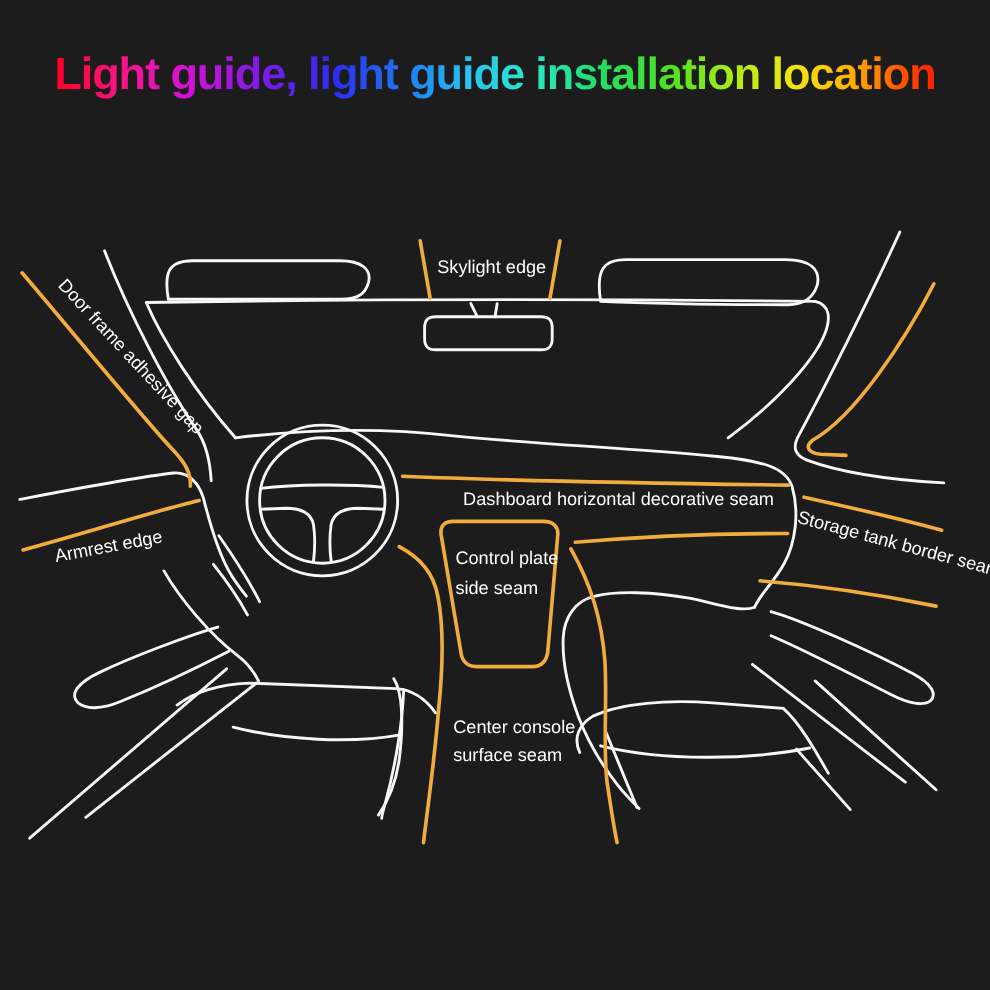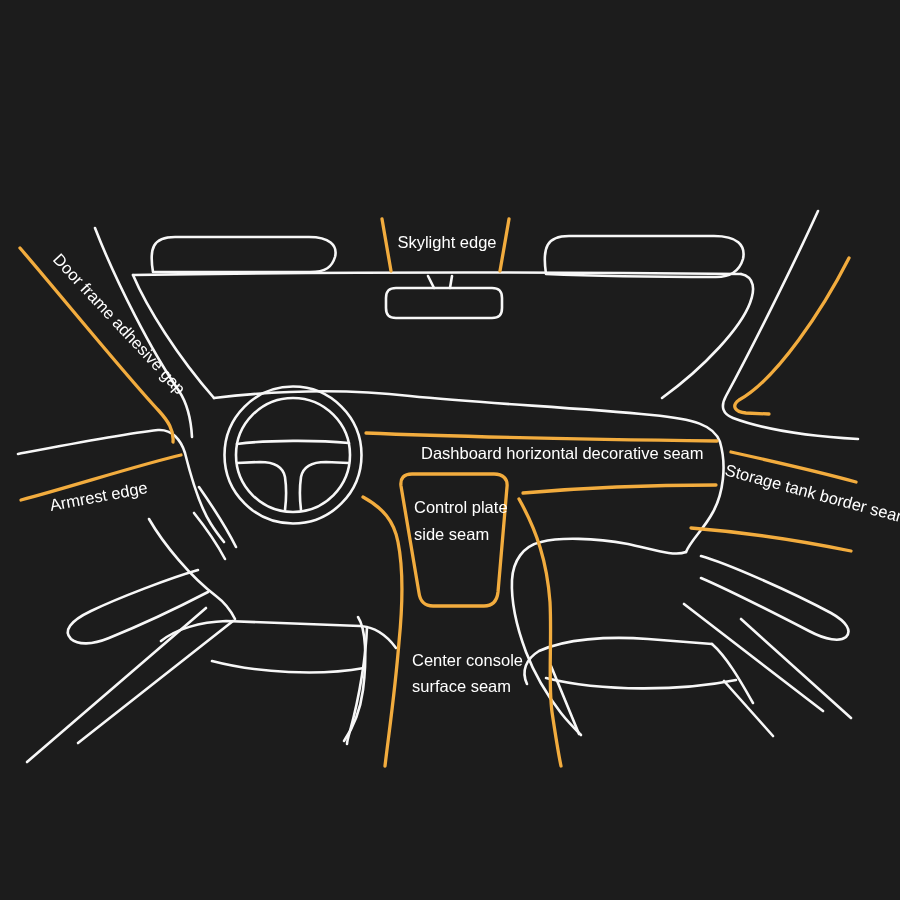--- a/index.html
+++ b/index.html
@@ -17,20 +17,23 @@
   svg{position:absolute;top:0;left:0;}
   .w{fill:none;stroke:#f7f7f7;stroke-width:2.6;stroke-linecap:round;stroke-linejoin:round;}
   .o{fill:none;stroke:#f2ac3e;stroke-width:3.3;stroke-linecap:round;stroke-linejoin:round;}
   .lbl{fill:#ffffff;font-family:"Liberation Sans","DejaVu Sans",sans-serif;font-size:16.5px;}
 </style>
 </head>
 <body>
 
 <div class="stage">
 
+  <div class="title-wrap">
+    <h1 class="rainbow-title">Light guide, light guide installation location</h1>
+  </div>
 
   <svg width="900" height="900" viewBox="0 0 900 900">
 
     <g>
 
       <path class="w" d="M 133,275 C 320,272 560,272 741,274"></path>
       <path class="w" d="M 741,274 C 755,277 755,290 750,303 C 741,327 706,366 662,398"></path>
       <path class="w" d="M 133,275 C 147,308 178,357 214,398"></path>
 
       <path class="w" d="M 153,272 C 149,248 153,237 175,237 L 309,237 C 329,237 338,245 335,257 C 332,267 326,272 310,272 Z"></path>

